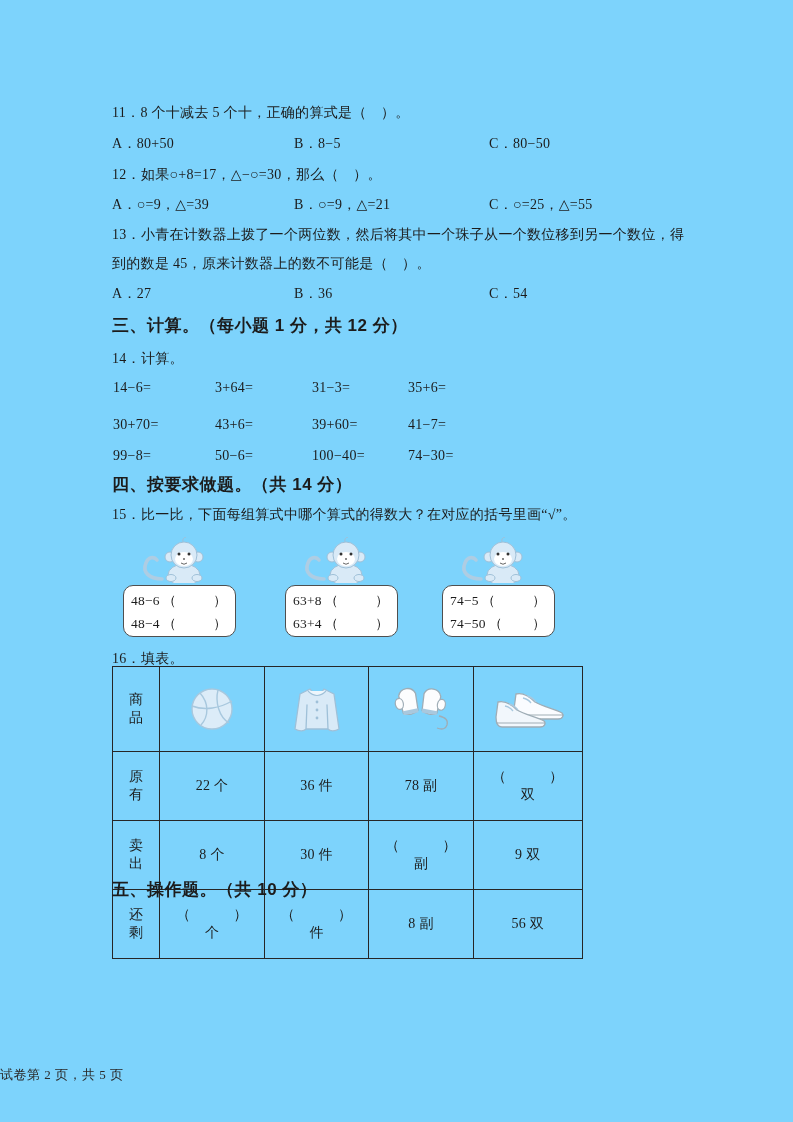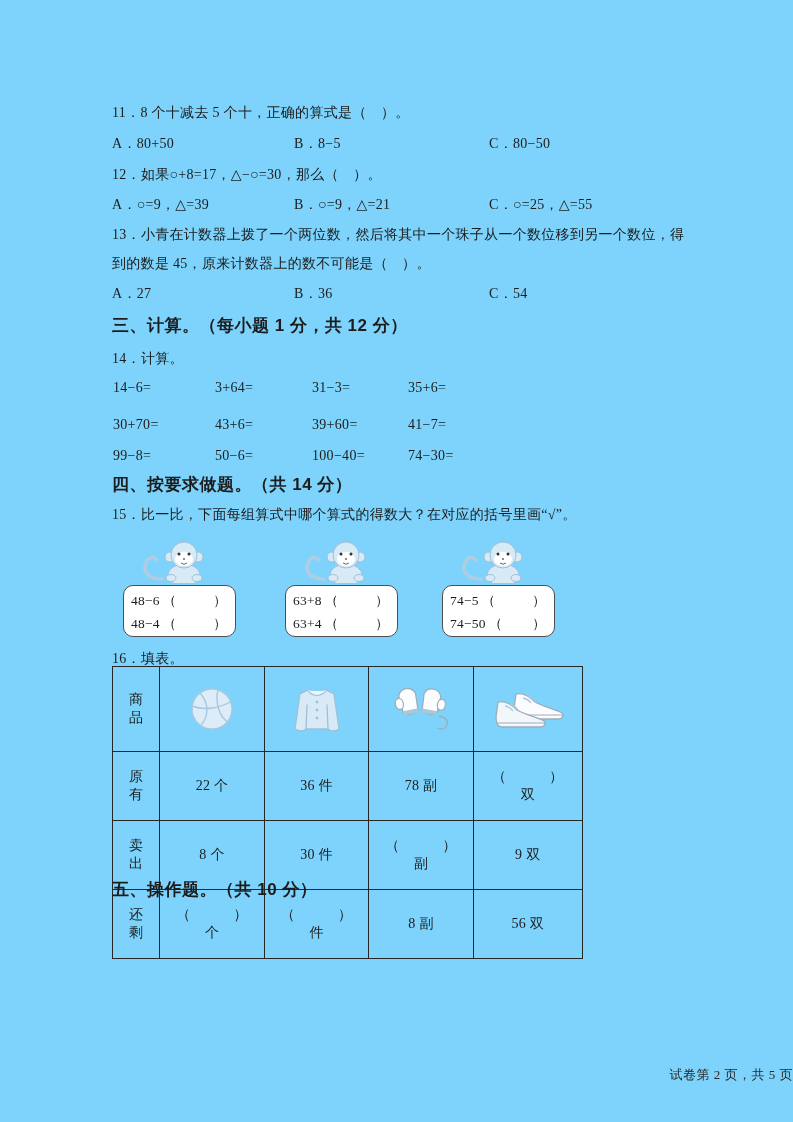--- a/index.html
+++ b/index.html
@@ -25,21 +25,21 @@
   .mpo{margin-left:3px}
   .mpc{margin-left:auto;margin-right:1px}
 
   
   .goods{position:absolute;left:112px;top:666px;border-collapse:collapse;table-layout:fixed;}
   .goods td{border:1.4px solid #262626;text-align:center;vertical-align:middle;
             font-size:14px;letter-spacing:.3px;padding:16px;}
   .goods .rh{height:54px}.goods .r1{height:42px}.goods .r2{height:43px}.goods .r3{height:42px}
   .goods td svg{display:block;margin:2px auto;}
 
-  .footer{position:absolute;left:0;right:0;top:1066px;text-align:right;
+  .footer{position:absolute;left:0;right:0;top:1066px;text-align:left;
           font-size:13px;letter-spacing:.5px;color:#2a2a2a;}
 </style>
 </head>
 <body>
 
 <div class="page">
 
   <div class="line" style="top:103px;left:112px">11．8 个十减去 5 个十，正确的算式是（　）。</div>
   <div class="line col-a" style="top:134px">A．80+50</div>
   <div class="line col-b" style="top:134px">B．8−5</div>

